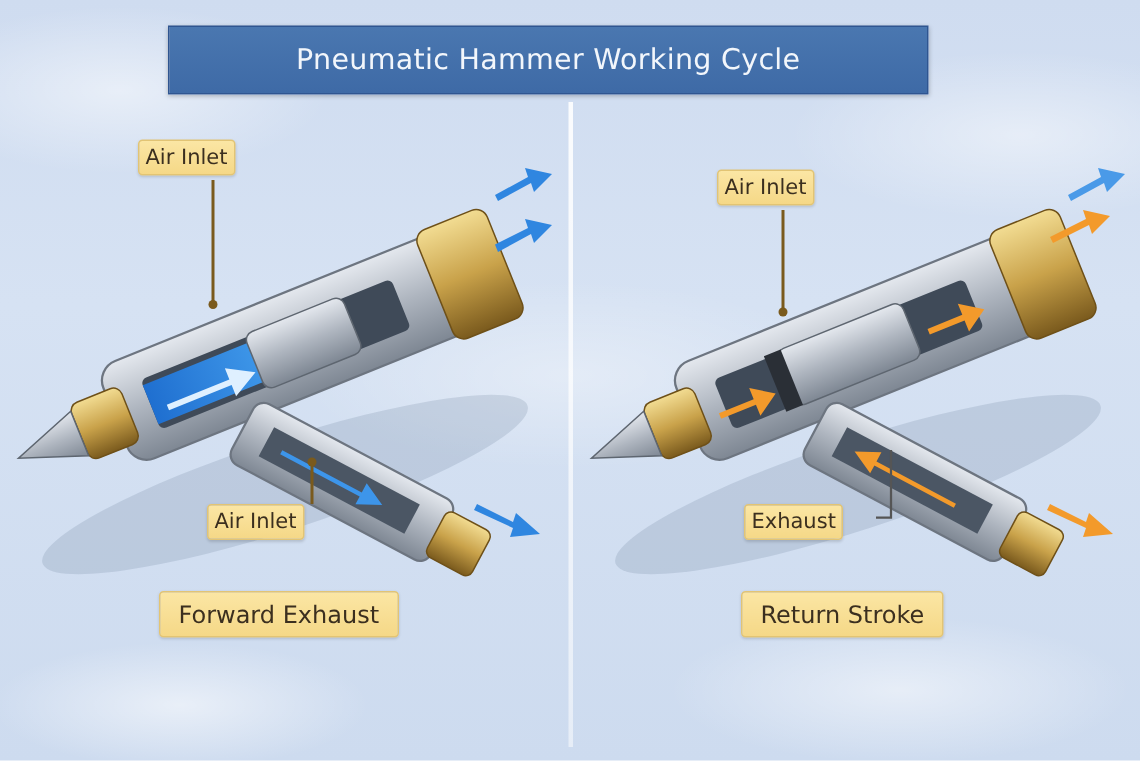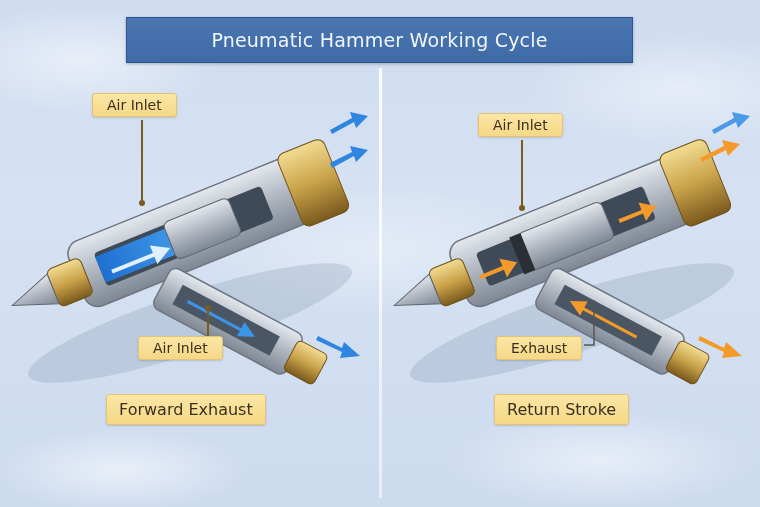--- a/index.html
+++ b/index.html
@@ -8,21 +8,21 @@
     font-family: "DejaVu Sans", sans-serif;
     background:
       radial-gradient(ellipse 180px 60px at 120px 470px, rgba(255,255,255,0.55), transparent 70%),
       radial-gradient(ellipse 220px 70px at 600px 460px, rgba(255,255,255,0.5), transparent 70%),
       radial-gradient(ellipse 200px 80px at 80px 60px, rgba(255,255,255,0.5), transparent 70%),
       radial-gradient(ellipse 220px 80px at 680px 90px, rgba(255,255,255,0.45), transparent 70%),
       radial-gradient(ellipse 260px 90px at 380px 250px, rgba(255,255,255,0.35), transparent 70%),
       linear-gradient(180deg, #cfdcf0 0%, #d6e2f3 40%, #cddbef 100%);
   }
   .title-banner {
-    position: absolute; left: 126px; top: 17px; width: 505px; height: 44px;
+    position: absolute; left: 112px; top: 17px; width: 505px; height: 44px;
     background: linear-gradient(180deg, #4a77b0 0%, #3e6aa6 100%);
     border: 1px solid #2f5590;
     box-shadow: 0 1px 3px rgba(0,0,0,0.25);
     display: flex; align-items: center; justify-content: center;
   }
   .title-banner span {
     color: #f2f6fb; font-size: 19px; letter-spacing: 0.2px;
   }
   .divider {
     position: absolute; left: 379px; top: 68px; width: 3px; height: 430px;
@@ -32,21 +32,21 @@
   .panel.left { left: 0; }
   .panel.right { left: 382px; }
   .panel svg { position: absolute; left: 0; top: 0; }
   .label {
     position: absolute;
     background: linear-gradient(180deg, #fbe6a4, #f5d887);
     border: 1px solid #e2c474;
     border-radius: 3px;
     color: #3b2f1f;
     font-size: 14px;
-    padding: 3px 14px;
+    padding: 3px 4px;
     box-shadow: 0 1px 2px rgba(0,0,0,0.15);
     white-space: nowrap;
   }
   .label.big { font-size: 16px; padding: 5px 12px; }
 </style>
 </head>
 <body>
 
 <div class="title-banner">
   <span>Pneumatic Hammer Working Cycle</span>

